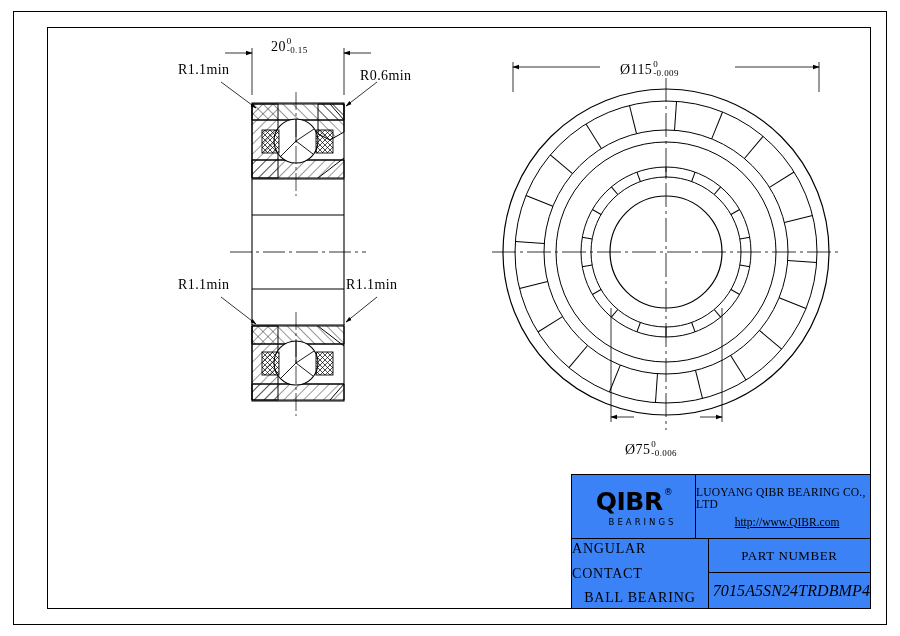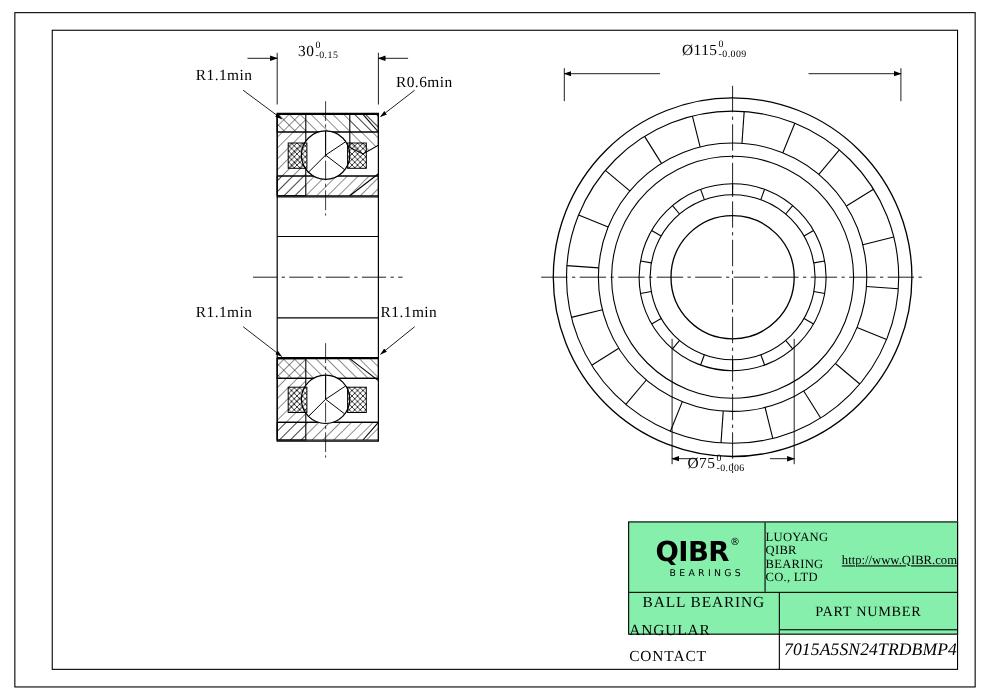--- a/index.html
+++ b/index.html
@@ -63,24 +63,24 @@
     top: -1px;
   }
   .tolstack span { display: block; }
 
   
   .tb {
     position: absolute;
     left: 571px;
     top: 474px;
     width: 300px;
-    height: 103px;
+    height: 135px;
     border: 1px solid #000;
     box-sizing: border-box;
-    background: #86efac;
+    background: #3b82f6;
     padding-left: 28px;
   }
   .tb-top {
     position: absolute;
     left: 0; top: 0;
     width: 100%;
     height: 64px;
     border-bottom: 1px solid #000;
     box-sizing: border-box;
     display: flex;
@@ -117,21 +117,21 @@
     font-family: "DejaVu Sans", sans-serif;
     font-size: 8.5px;
     letter-spacing: 3px;
     margin-top: 3px;
     margin-left: 18px;
   }
   .company-cell {
     flex: 1;
     height: 100%;
     display: flex;
-    flex-direction: row;
+    flex-direction: column;
     align-items: center;
     justify-content: center;
     font-family: "Liberation Serif", serif;
   }
   .company-name {
     font-size: 11.5px;
     letter-spacing: 0.2px;
   }
   .company-url {
     font-size: 11.5px;
@@ -470,46 +470,46 @@
     <span>R0.6min</span>
   </div>
   <div class="dimtext" style="left:178px; top:277px;">
     <span>R1.1min</span>
   </div>
   <div class="dimtext" style="left:346px; top:277px;">
     <span>R1.1min</span>
   </div>
 
   <div class="dimtext" style="left:271px; top:38px;">
-    <span>30</span><span class="tolstack"><span>0</span><span>-0.15</span></span>
-  </div>
-
-  <div class="dimtext" style="left:620px; top:37px;">
+    <span>20</span><span class="tolstack"><span>0</span><span>-0.15</span></span>
+  </div>
+
+  <div class="dimtext" style="left:620px; top:61px;">
     <span>Ø</span><span>115</span><span class="tolstack"><span>0</span><span>-0.009</span></span>
   </div>
 
-  <div class="dimtext" style="left:625px; top:413px;">
+  <div class="dimtext" style="left:625px; top:441px;">
     <span>Ø</span><span>75</span><span class="tolstack"><span>0</span><span>-0.006</span></span>
   </div>
 
   <div class="tb">
     <div class="tb-top">
       <div class="logo-cell">
         <div class="logo-main"><span>QIBR</span><span class="reg">®</span></div>
         <div class="logo-sub">BEARINGS</div>
       </div>
       <div class="company-cell">
         <div class="company-name">LUOYANG QIBR BEARING CO., LTD</div>
         <div class="company-url">http://www.QIBR.com</div>
       </div>
     </div>
     <div class="tb-bottom">
       <div class="prod-cell">
+        <div>ANGULAR CONTACT</div>
         <div>BALL BEARING</div>
-        <div>ANGULAR CONTACT</div>
       </div>
       <div class="pn-cell">
         <div class="pn-label">PART NUMBER</div>
         <div class="pn-value">7015A5SN24TRDBMP4</div>
       </div>
     </div>
   </div>
 
 </div>
 

